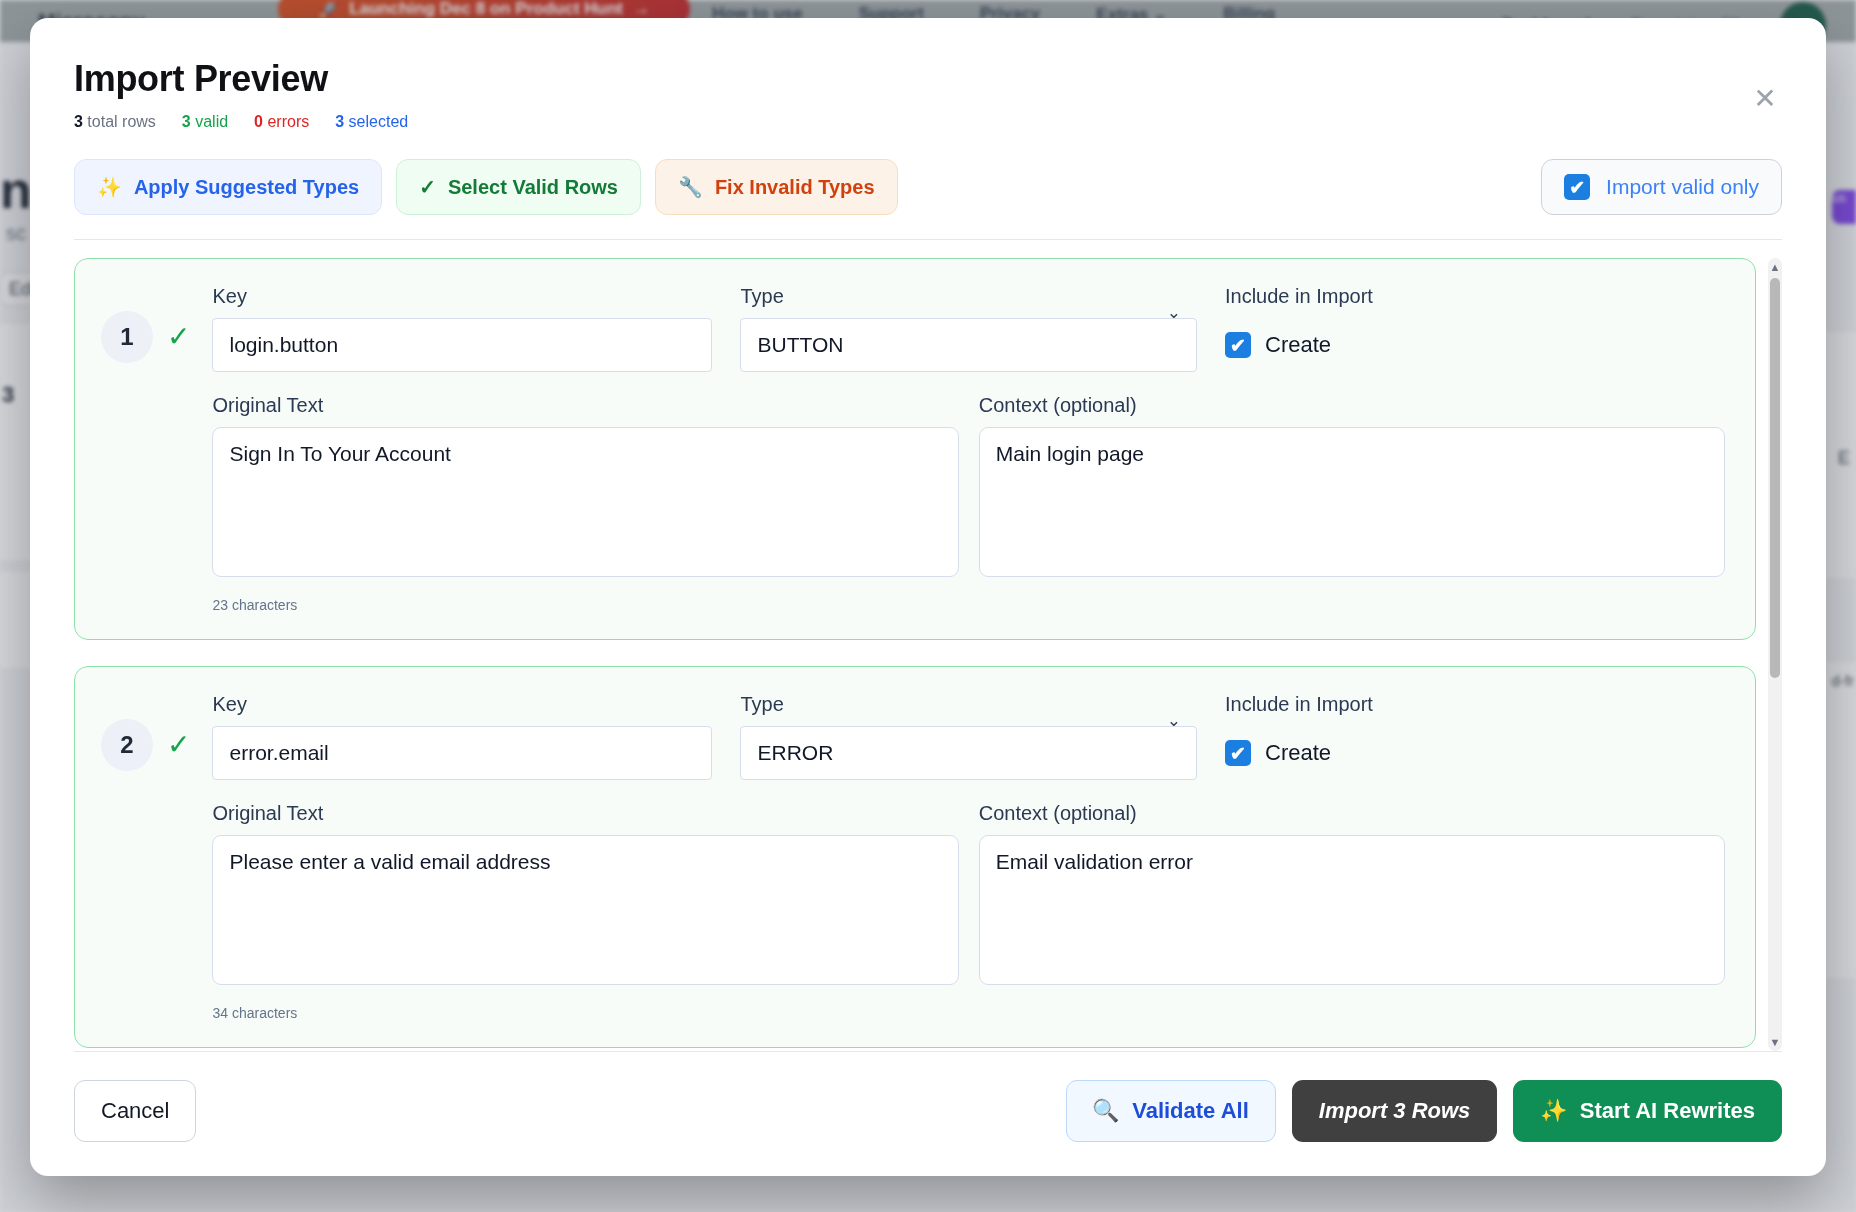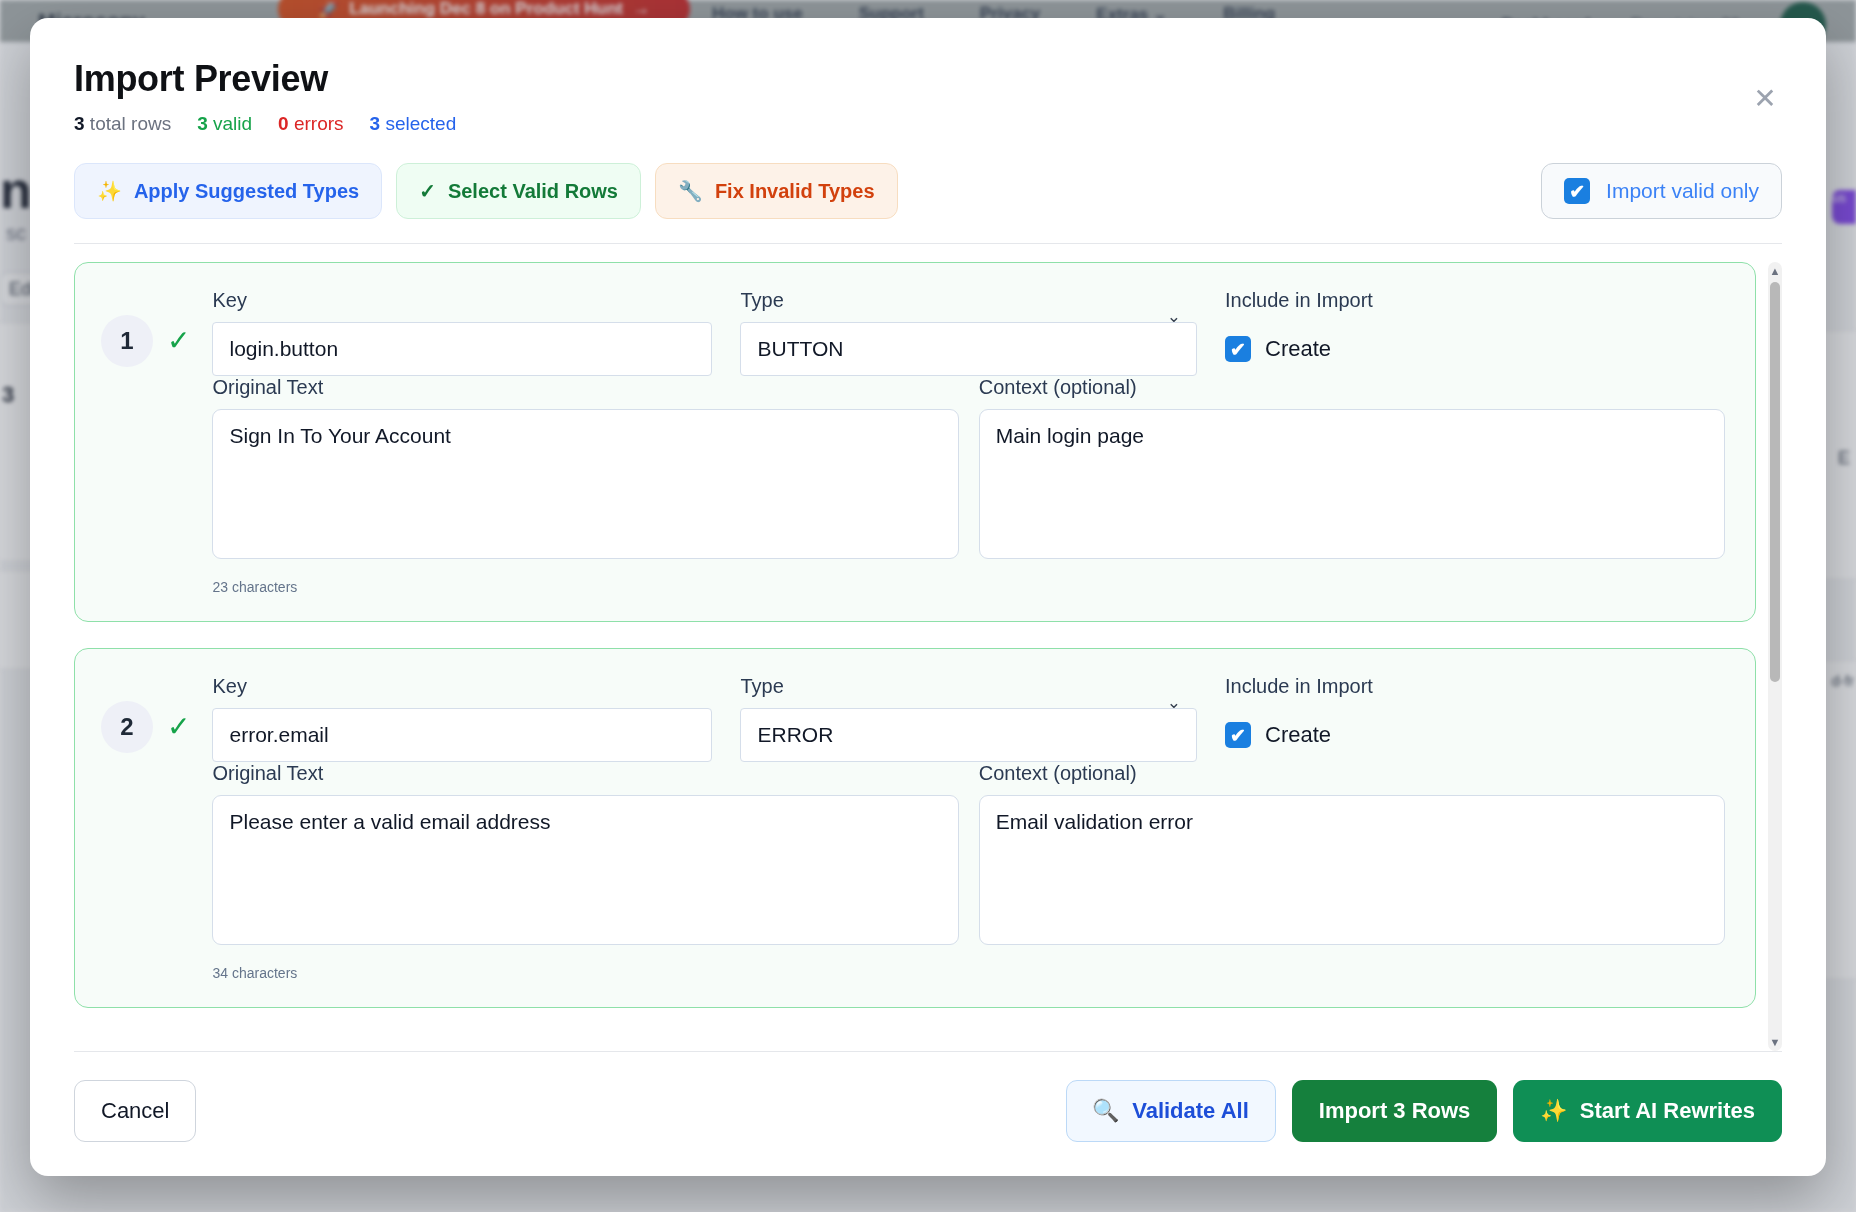--- a/index.html
+++ b/index.html
@@ -86,21 +86,21 @@
     width: 1796px; height: 1158px;
     background: #ffffff;
     border-radius: 18px;
     box-shadow: 0 24px 60px rgba(0,0,0,0.30);
     display: flex; flex-direction: column;
     overflow: hidden;
   }
 
   .modal-head { padding: 40px 44px 0 44px; position: relative; }
   .modal-title { font-size: 36px; font-weight: 700; color: #0f1115; letter-spacing: -0.3px; }
-  .stats { margin-top: 13px; font-size: 19px; display: flex; gap: 26px; align-items: baseline; }
+  .stats { margin-top: 13px; font-size: 16px; display: flex; gap: 26px; align-items: baseline; }
   .stat { color: #6b7280; }
   .stat b { color: #111827; font-weight: 700; }
   .stat.valid, .stat.valid b { color: #16a34a; font-weight: 400; }
   .stat.valid b { font-weight: 700; }
   .stat.errors, .stat.errors b { color: #dc2626; font-weight: 400; }
   .stat.errors b { font-weight: 700; }
   .stat.selected, .stat.selected b { color: #2563eb; font-weight: 400; }
   .stat.selected b { font-weight: 700; }
 
   .close-btn {
@@ -168,21 +168,21 @@
     font-family: "Liberation Sans", sans-serif;
   }
   .sel-wrap { position: relative; }
   .sel-wrap .chev {
     position: absolute; right: 16px; top: 17px; pointer-events: none;
     color: #374151; font-size: 17px;
   }
   .include-box { display: flex; align-items: center; gap: 14px; height: 54px; }
   .include-box .label { font-size: 22px; color: #111827; }
 
-  .grid-bot { display: grid; grid-template-columns: 1fr 1fr; gap: 20px; }
+  .grid-bot { display: grid; grid-template-columns: 1fr 1fr; gap: 20px; margin-top: 22px; }
   .ta {
     width: 100%; height: 150px;
     border: 1px solid #d5deea; border-radius: 9px; background: #ffffff;
     padding: 14px 16px; font-size: 21px; color: #111827; resize: none;
     font-family: "Liberation Sans", sans-serif;
   }
   .char-count { margin-top: 16px; font-size: 14px; color: #64748b; }
 
   
   .sb-track {
@@ -209,21 +209,21 @@
   .fbtn {
     height: 62px; padding: 0 26px; border-radius: 11px;
     font-size: 22px; font-weight: 700; cursor: pointer;
     display: inline-flex; align-items: center; justify-content: center; gap: 12px;
     border: 1px solid transparent;
     font-family: "Liberation Sans", sans-serif;
   }
   .fbtn.cancel { background: #fff; border-color: #cfd5dd; color: #111827; font-weight: 500; }
   .footer-spacer { flex: 1; }
   .fbtn.validate { background: #f2f8ff; border-color: #bcd9f7; color: #1d4ed8; }
-  .fbtn.import { background: #15803d; color: #fff; }
+  .fbtn.import { background: #404040; color: #fff; font-style: italic; }
   .fbtn.rewrite { background: #0f8f55; color: #fff; }
   .gap12 { width: 16px; }
 </style>
 </head>
 <body>
 
 <div id="bg-app">
   <div id="bg-navbar">
     <span class="bg-brand">Microcopy</span>
     <span class="bg-brand-sub">Fix</span>

